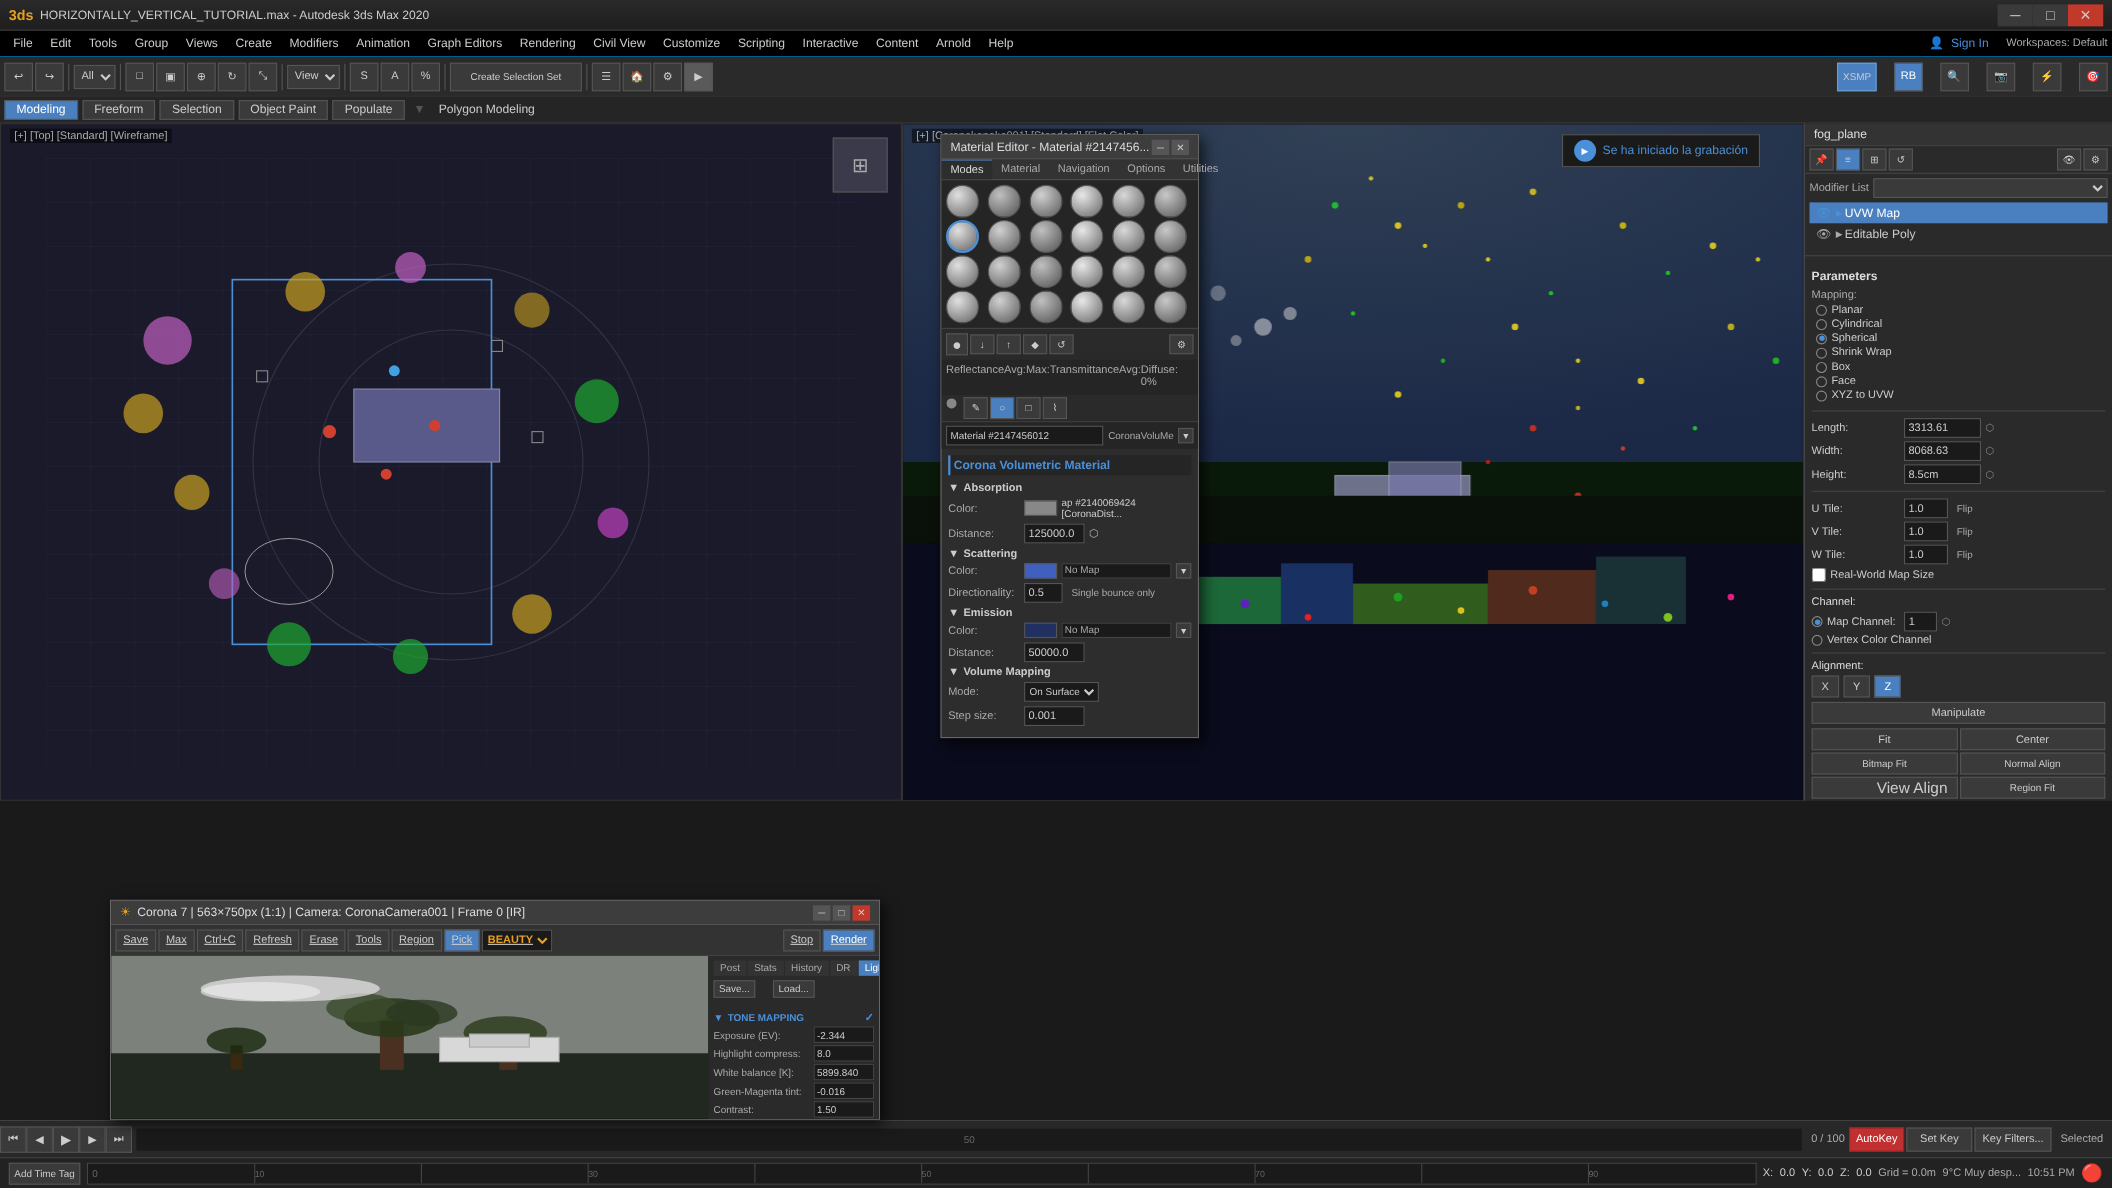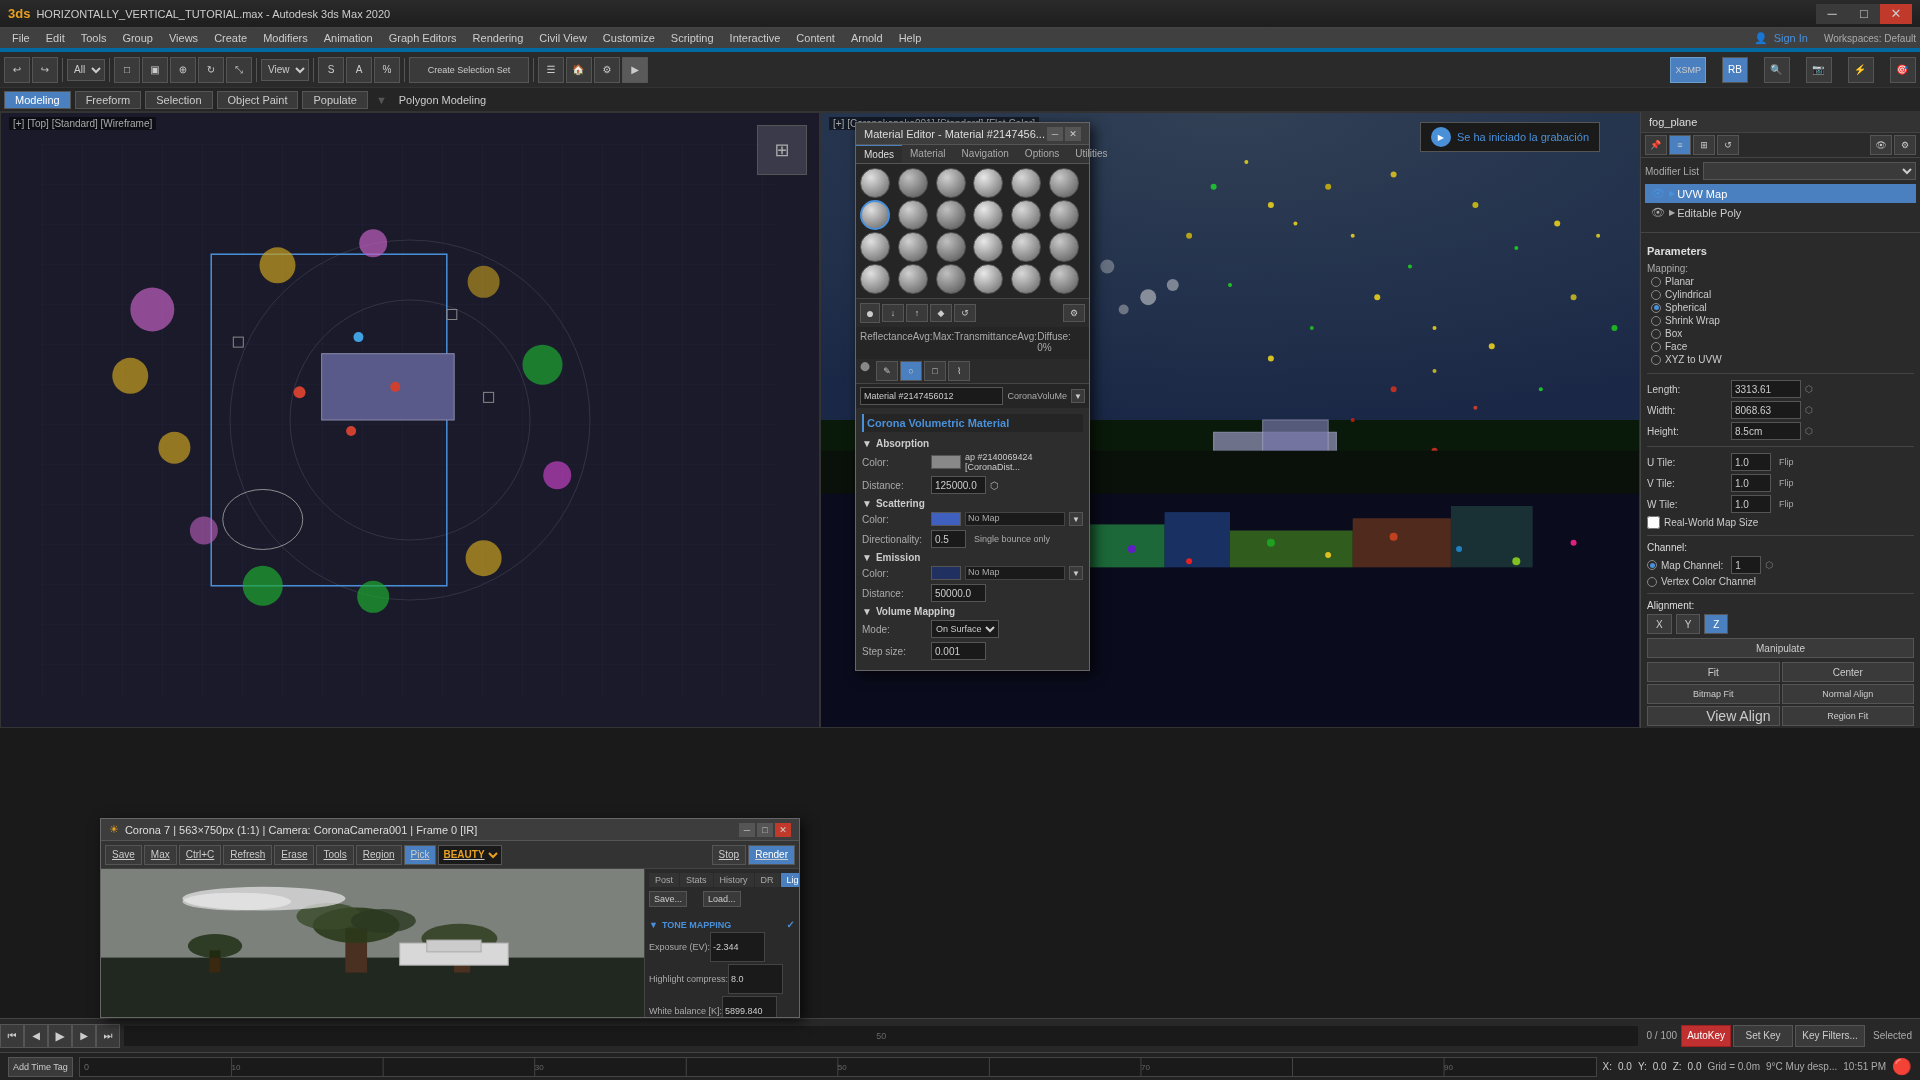--- a/index.html
+++ b/index.html
@@ -11,23 +11,23 @@
       display: flex; align-items: center; justify-content: space-between;
       border-bottom: 1px solid #444; padding: 0 8px;
     }
     #titlebar-left { display: flex; align-items: center; gap: 6px; }
     #titlebar-controls { display: flex; gap: 2px; }
     .title-btn { width: 32px; height: 20px; background: #3a3a3a; border: none; color: #ccc; cursor: pointer; font-size: 13px; display: flex; align-items: center; justify-content: center; }
     .title-btn.close { background: #c0392b; }
 
     
     #menubar {
-      width: 100%; height: 24px; background: #404040;
+      width: 100%; height: 24px; background: #000000;
       display: flex; align-items: center; padding: 0 4px;
-      border-bottom: 4px solid #0369a1;
+      border-bottom: 1px solid #0369a1;
     }
     .menu-item { padding: 2px 8px; color: #ccc; cursor: pointer; font-size: 11px; }
     #sign-in-area { margin-left: auto; display: flex; align-items: center; gap: 6px; color: #aaa; font-size: 11px; }
 
     
     #toolbar {
       width: 100%; height: 36px; background: #2a2a2a;
       display: flex; align-items: center; padding: 0 4px; gap: 2px;
       border-bottom: 1px solid #333;
     }
@@ -135,23 +135,23 @@
     #corona-toolbar { height: 28px; background: #333; display: flex; align-items: center; padding: 0 4px; gap: 2px; border-bottom: 1px solid #444; text-decoration: underline; }
     .corona-btn { height: 20px; background: #3a3a3a; border: 1px solid #555; color: #ccc; font-size: 10px; cursor: pointer; padding: 0 6px; display: flex; align-items: center; gap: 2px; }
     .corona-btn.active { background: #4a80c0; }
     #corona-content { display: flex; height: calc(100% - 50px); }
     #corona-preview { flex: 1; background: #0a0a0a; overflow: hidden; }
     #corona-settings { width: 155px; background: #2a2a2a; border-left: 1px solid #444; padding: 4px; overflow-y: auto; }
     .cs-tabs { display: flex; gap: 1px; margin-bottom: 4px; }
     .cs-tab { padding: 2px 6px; font-size: 9px; color: #aaa; cursor: pointer; background: #333; text-align: center; }
     .cs-tab.active { background: #4a80c0; color: white; }
     .cs-section { font-size: 9px; color: #4a90d9; font-weight: bold; margin: 4px 0 2px; display: flex; align-items: center; gap: 4px; }
-    .cs-row { display: flex; align-items: center; justify-content: flex-start; margin-bottom: 2px; }
+    .cs-row { display: flex; align-items: center; justify-content: space-between; margin-bottom: 2px; }
     .cs-label { color: #aaa; font-size: 9px; }
-    .cs-value { color: #ccc; font-size: 9px; background: #1a1a1a; border: 1px solid #444; padding: 0 2px; width: 55px; height: 30px; }
+    .cs-value { color: #ccc; font-size: 9px; background: #1a1a1a; border: 1px solid #444; padding: 0 2px; width: 55px; height: 15px; }
 
     
     #statusbar {
       position: absolute; bottom: 0; width: 100%; height: 28px;
       background: #222; border-top: 1px solid #444;
       display: flex; align-items: center; padding: 0 8px; gap: 8px; z-index: 50;
     }
     .status-item { font-size: 10px; color: #aaa; }
     .status-item.coord { color: #ccc; }
 

